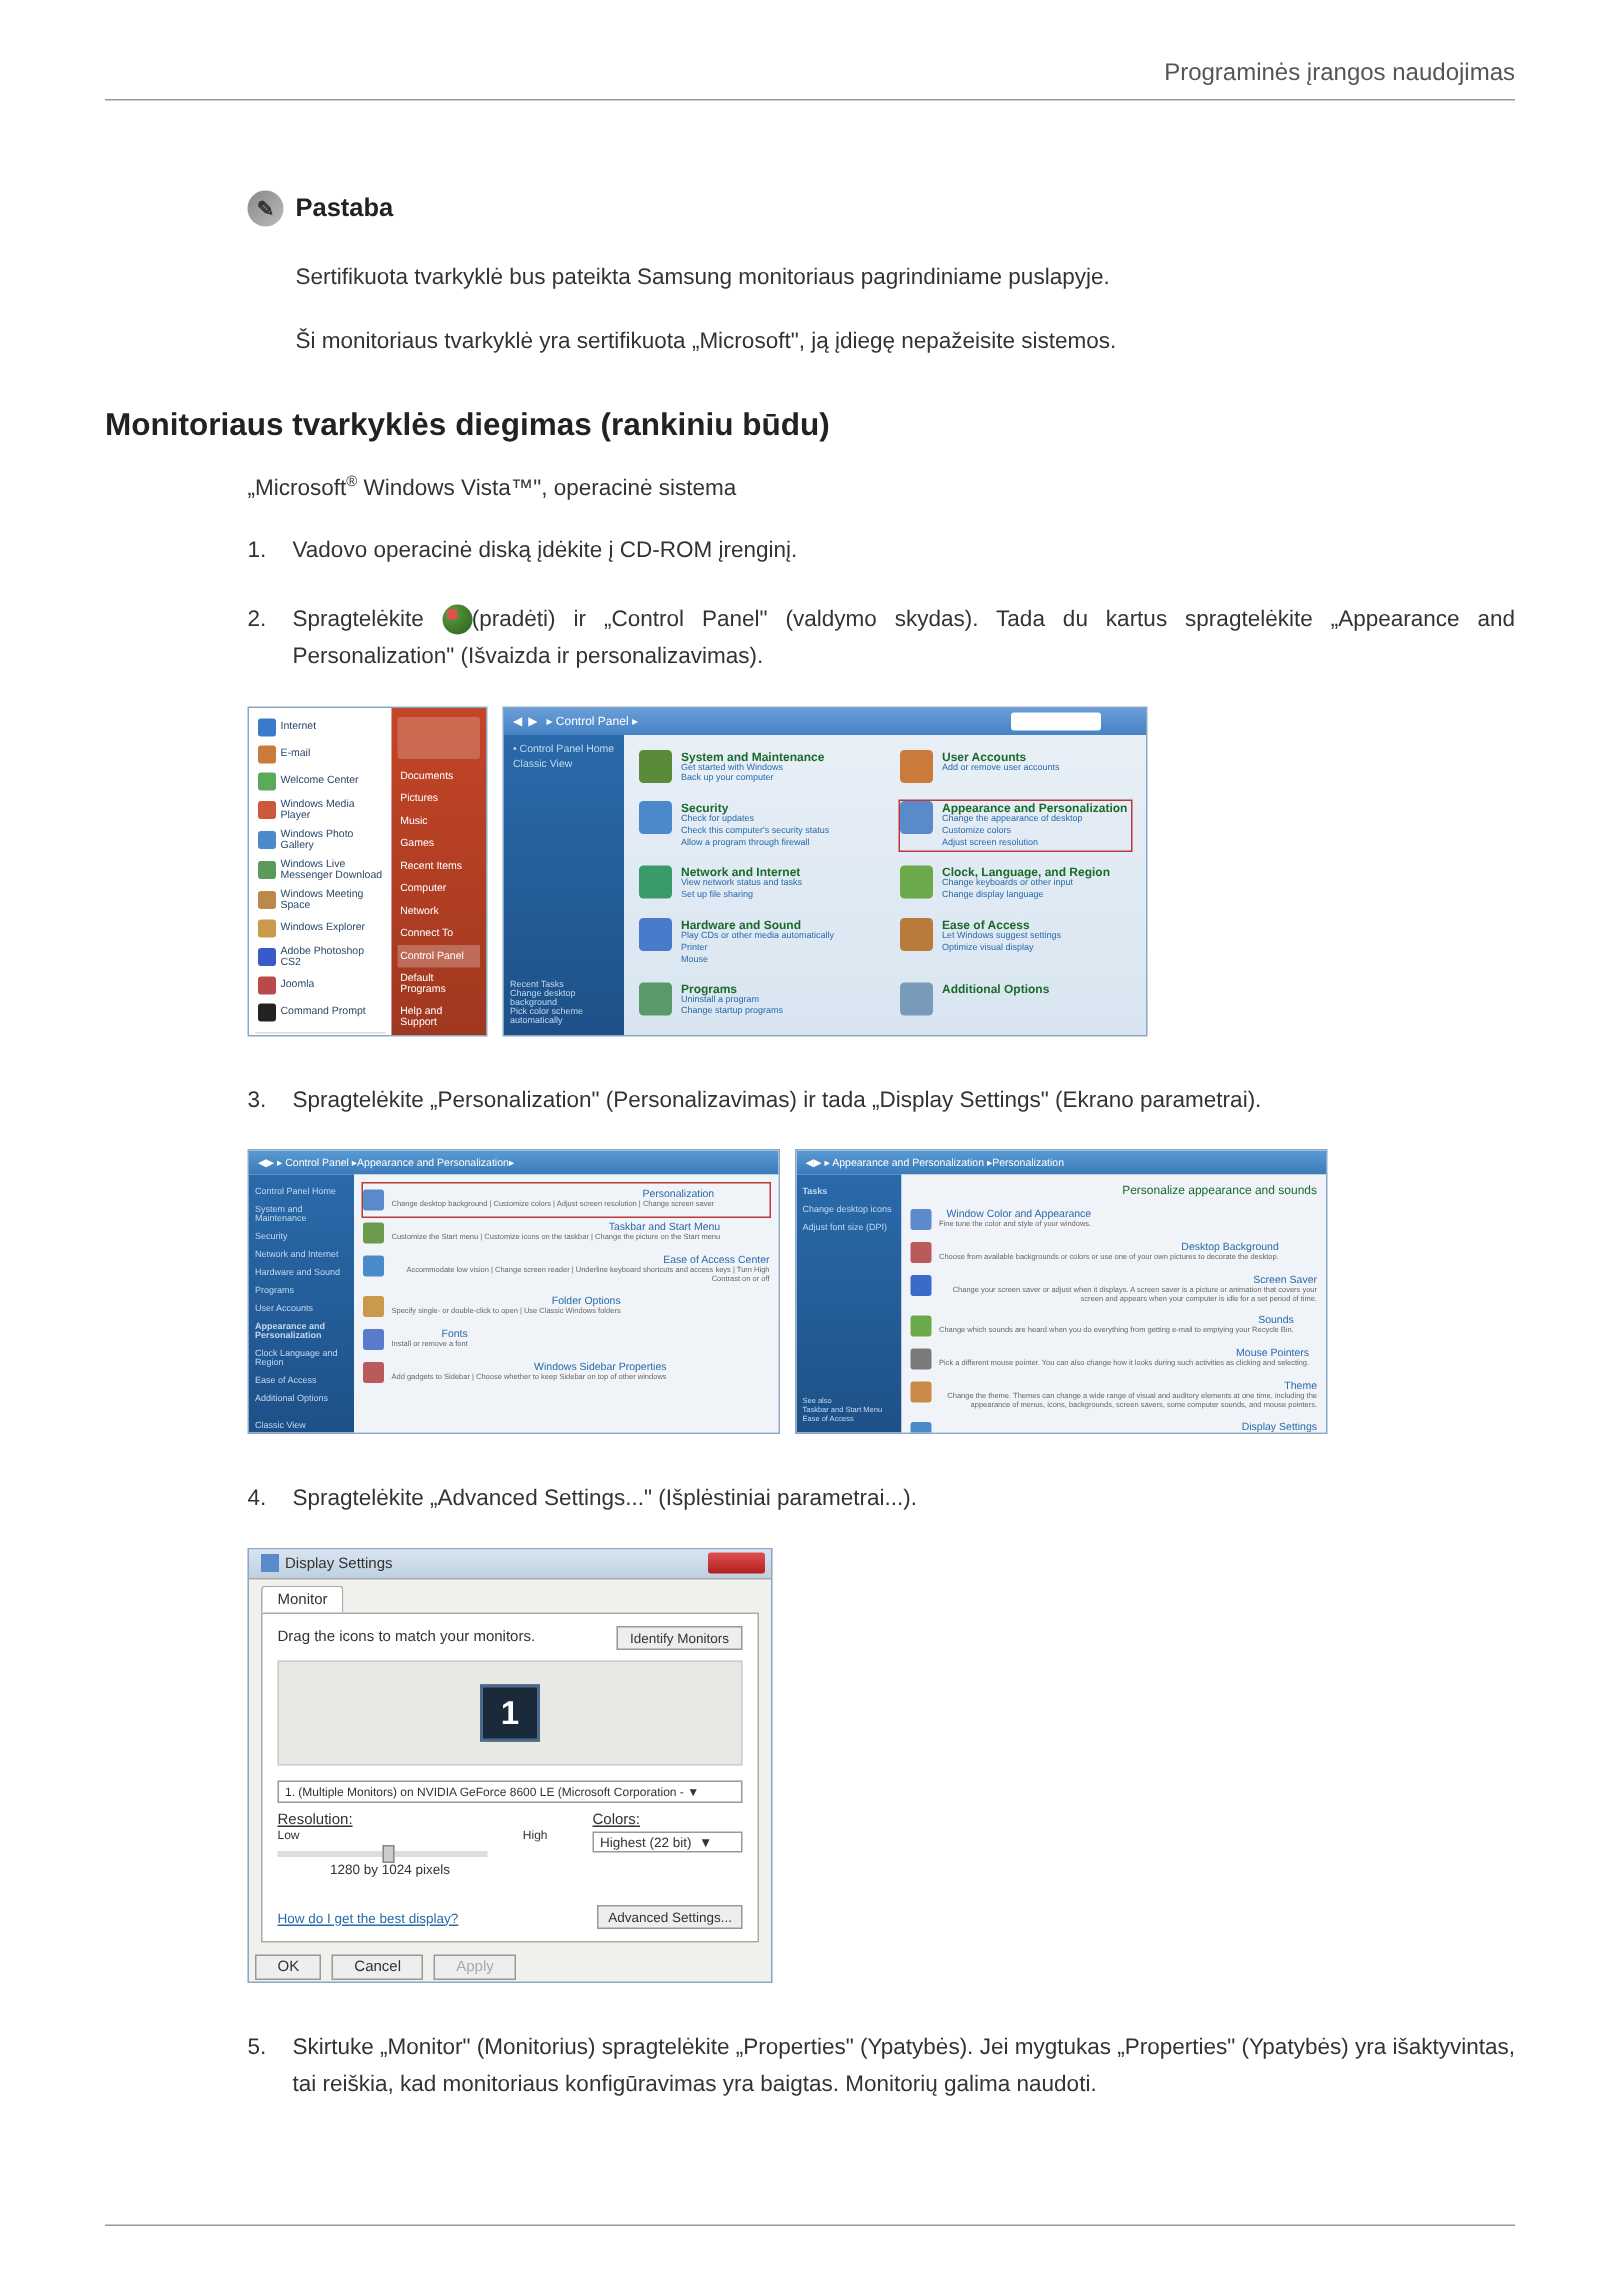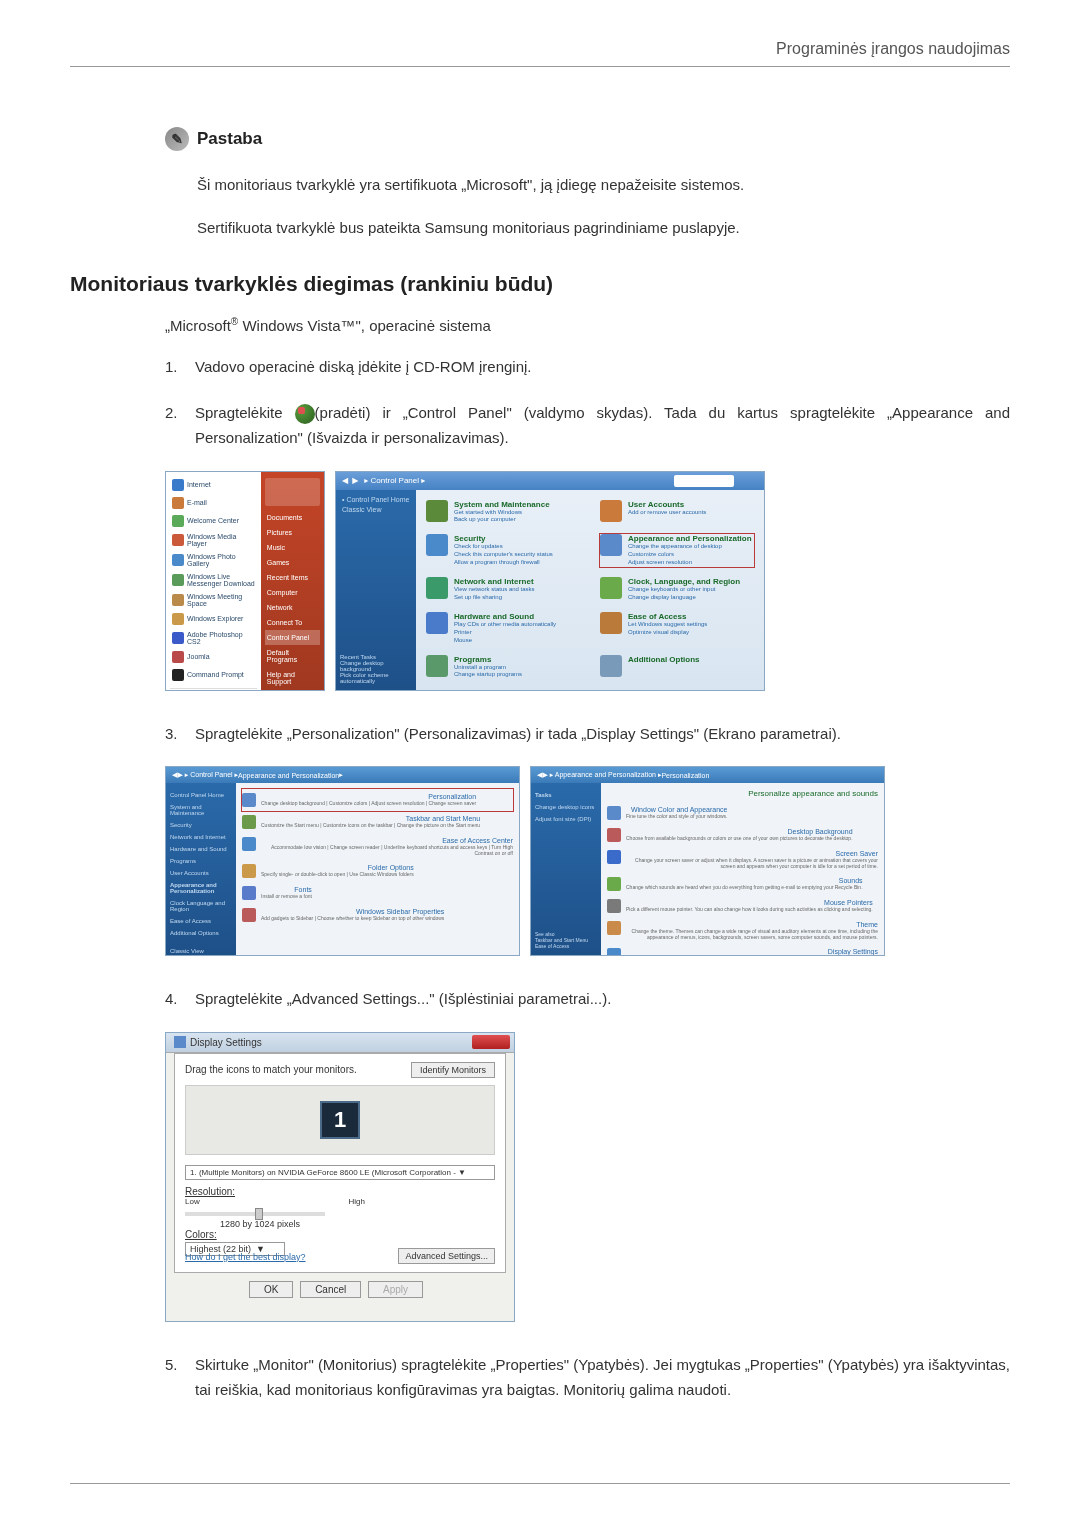--- a/index.html
+++ b/index.html
@@ -365,23 +365,22 @@
       background: #fff;
     }
     .ss3-checks {
       font-size: 9px;
       color: #888;
       line-height: 1.4;
       margin-bottom: 8px;
     }
     .ss3-row {
       display: flex;
-      justify-content: flex-end;
+      justify-content: space-between;
       font-size: 10px;
-      flex-direction: column;
     }
     .ss3-slider {
       height: 4px;
       background: #ddd;
       margin: 6px 0 3px 0;
       position: relative;
       width: 140px;
     }
     .ss3-slider-thumb {
       position: absolute;
@@ -425,21 +424,21 @@
     .ss3-adv {
       position: absolute;
       bottom: 8px;
       right: 10px;
       padding: 2px 6px;
       border: 1px solid #999;
       background: #eee;
       font-size: 9px;
     }
     .ss3-buttons {
-      text-align: center;
+      text-align: left;
       padding: 0 12px 8px 0;
     }
     .ss3-btn {
       display: inline-block;
       padding: 2px 14px;
       border: 1px solid #999;
       background: #eee;
       font-size: 10px;
       margin-left: 4px;
     }
@@ -455,22 +454,22 @@
 <body>
 
 <div class="header-title">Programinės įrangos naudojimas</div>
 
 <div class="note-section">
   <div class="note-heading">
     <span class="note-icon">✎</span>
     <span class="note-title">Pastaba</span>
   </div>
   <div class="note-body">
+    <p>Sertifikuota tvarkyklė bus pateikta Samsung monitoriaus pagrindiniame puslapyje.</p>
     <p>Ši monitoriaus tvarkyklė yra sertifikuota „Microsoft", ją įdiegę nepažeisite sistemos.</p>
-    <p>Sertifikuota tvarkyklė bus pateikta Samsung monitoriaus pagrindiniame puslapyje.</p>
   </div>
 </div>
 
 <h2 class="section-title">Monitoriaus tvarkyklės diegimas (rankiniu būdu)</h2>
 
 <p class="os-line">
   <span>„Microsoft</span><sup>®</sup><span> Windows Vista™", operacinė sistema</span>
 </p>
 
 <div class="step-list">
@@ -802,20 +801,23 @@
     <div class="step-text">Spragtelėkite „Advanced Settings..." (Išplėstiniai parametrai...).</div>
   </div>
 </div>
 
 <div class="ss3" style="position:relative">
   <div class="ss3-titlebar">
     <span style="display:inline-block;width:12px;height:12px;background:#5a8aca;margin-right:4px"></span>
     <span>Display Settings</span>
     <div class="ss3-close"></div>
   </div>
+  <div class="ss3-tabs">
+    <span class="ss3-tab">Monitor</span>
+  </div>
   <div class="ss3-content">
     <div class="ss3-drag-text">Drag the icons to match your monitors.</div>
     <div class="ss3-identify">Identify Monitors</div>
     <div class="ss3-monitor-area">
       <div class="ss3-monitor">1</div>
     </div>
     <div class="ss3-dropdown">1. (Multiple Monitors) on NVIDIA GeForce 8600 LE (Microsoft Corporation - ▼</div>
     <div class="ss3-row">
       <div>
         <div style="text-decoration:underline">Resolution:</div>

